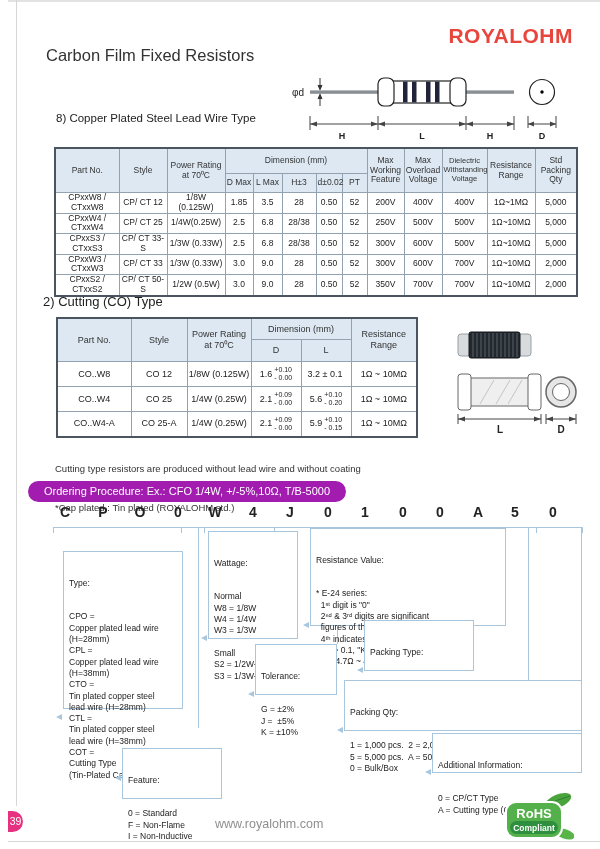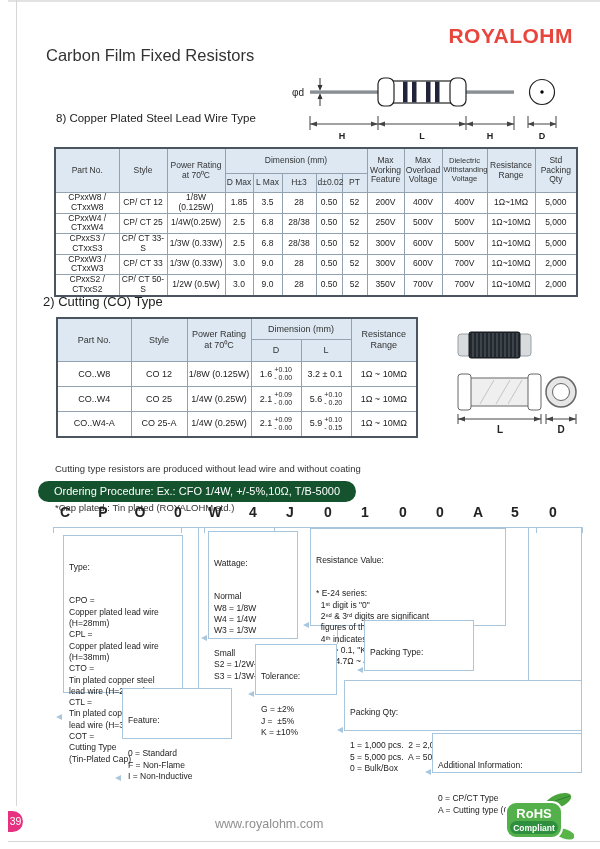--- a/index.html
+++ b/index.html
@@ -33,22 +33,22 @@
   .t2 thead tr.r1 th{height:20px;}
   .t2 thead tr.r2 th{height:21px;}
   .t2 tbody tr{height:25px;}
   .tolcell{display:flex;align-items:center;justify-content:center;gap:2px;}
   .tolstack{display:flex;flex-direction:column;font-size:7px;line-height:8px;text-align:left;}
 
   .sec2-title{position:absolute;left:35px;top:294px;font-size:13px;color:#222;}
   .notes{position:absolute;left:47px;top:436px;font-size:9.5px;line-height:13px;
         color:#333;white-space:pre-wrap;}
 
-  .pill{position:absolute;left:30px;top:481px;height:21px;line-height:21px;padding:0 16px;
-        border-radius:11px;background:#14532d;color:#fff;font-size:11px;}
+  .pill{position:absolute;left:20px;top:481px;height:21px;line-height:21px;padding:0 16px;
+        border-radius:11px;background:#a21caf;color:#fff;font-size:11px;}
 
   .cc{position:absolute;top:504px;transform:translateX(-50%);font-size:14px;
         font-weight:bold;color:#222;}
 
   .hline{position:absolute;height:1px;background:#a9c6df;}
   .vline{position:absolute;width:1px;background:#a9c6df;}
   .tick{position:absolute;width:1px;height:6px;background:#a9c6df;}
   .arr{position:absolute;width:0;height:0;border-top:3px solid transparent;
         border-bottom:3px solid transparent;border-right:6px solid #a9c6df;}
 
@@ -414,21 +414,21 @@
   <div class="tick" style="left:490px;top:527px"></div>
   <div class="tick" style="left:528px;top:527px"></div>
   <div class="tick" style="left:574px;top:527px"></div>
 
   <div class="vline" style="left:190px;top:527px;height:201px"></div>
   <div class="vline" style="left:329px;top:527px;height:117px"></div>
   <div class="vline" style="left:465px;top:527px;height:93px"></div>
   <div class="vline" style="left:520px;top:527px;height:153px"></div>
   <div class="vline" style="left:573px;top:527px;height:206px"></div>
 
-  <div class="obox" style="left:55px;top:535px;width:120px;height:158px">
+  <div class="obox" style="left:55px;top:551px;width:120px;height:158px">
     <div class="bt">Type:</div>
     <div>CPO =
 Copper plated lead wire
 (H=28mm)
 CPL =
 Copper plated lead wire
 (H=38mm)
 CTO =
 Tin plated copper steel
 lead wire (H=28mm)
@@ -471,21 +471,21 @@
     <div>A = Tape/Box
 T = Tape/Reel
 B = Bulk/Box</div>
   </div>
   <div class="obox" style="left:336px;top:680px;width:238px;height:51px">
     <div class="bt">Packing Qty:</div>
     <div>1 = 1,000 pcs.  2 = 2,000 pcs.   4 = 4,000 pcs.
 5 = 5,000 pcs.  A = 500 pcs.      B = 2,500 pcs.
 0 = Bulk/Box</div>
   </div>
-  <div class="obox" style="left:114px;top:688px;width:110px;height:51px">
+  <div class="obox" style="left:114px;top:748px;width:100px;height:51px">
     <div class="bt">Feature:</div>
     <div>0 = Standard
 F = Non-Flame
 I = Non-Inductive</div>
   </div>
   <div class="obox" style="left:424px;top:733px;width:150px;height:40px">
     <div class="bt">Additional Information:</div>
     <div>0 = CP/CT Type
 A = Cutting type (CO-25-A)</div>
   </div>

